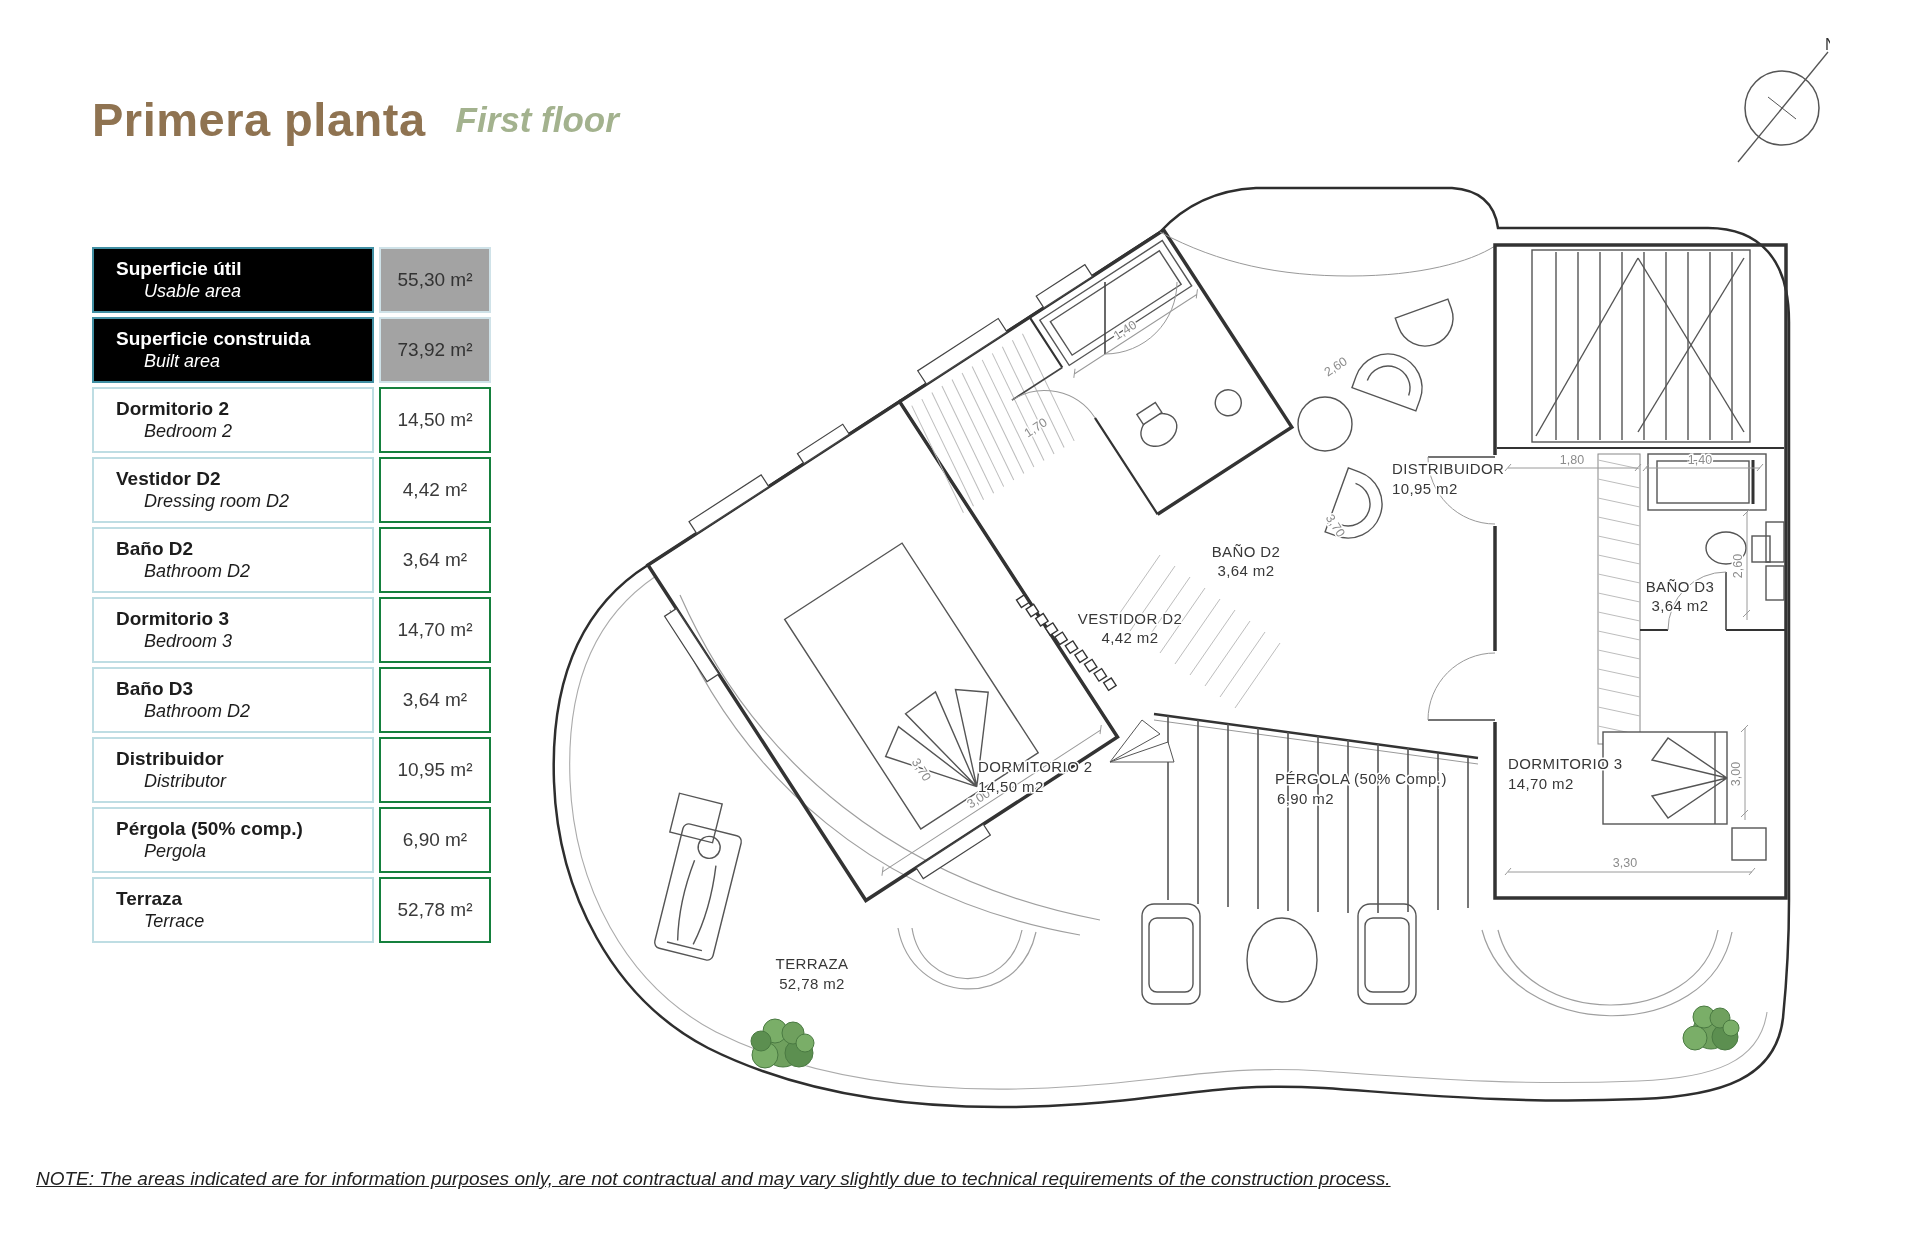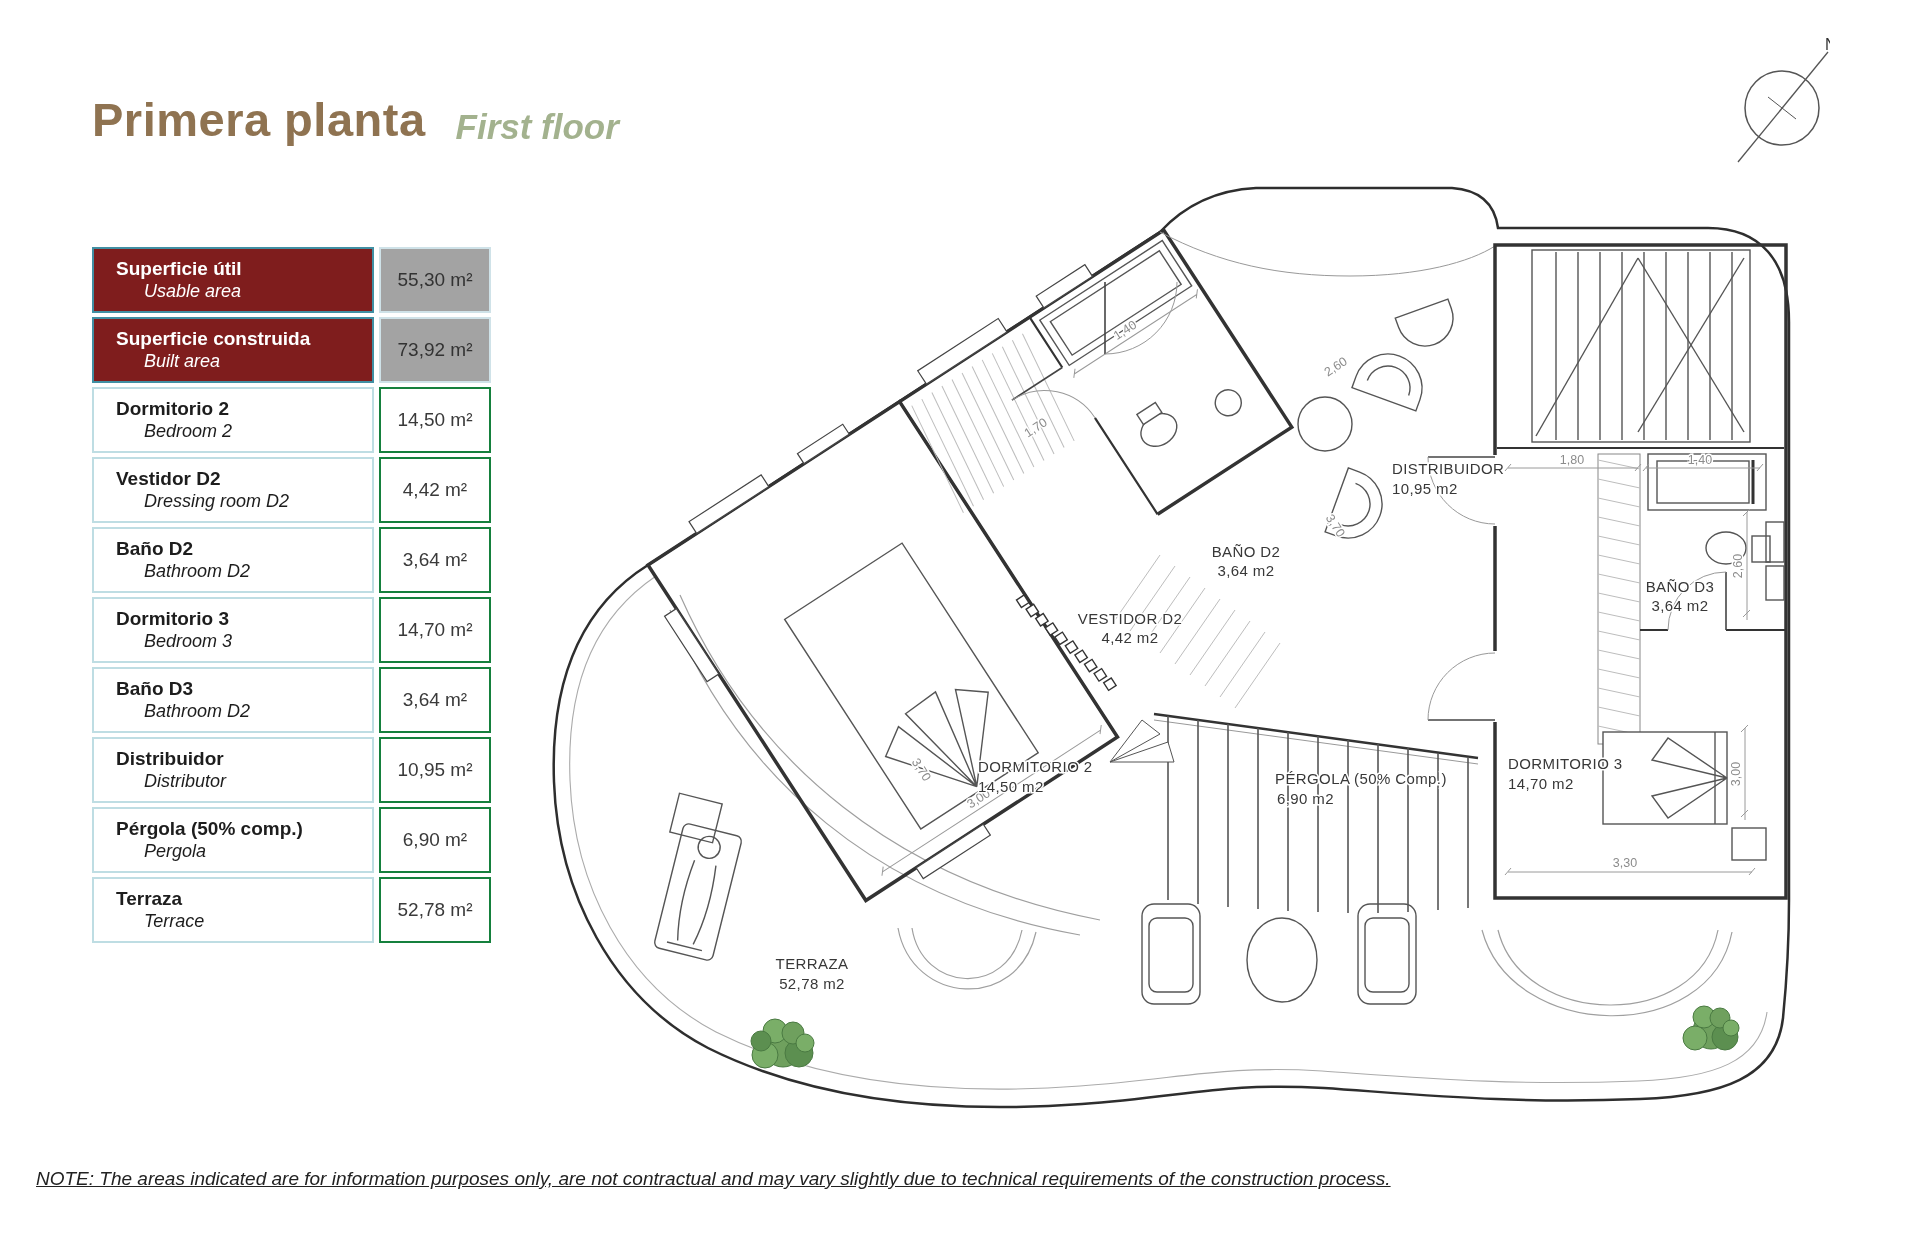--- a/index.html
+++ b/index.html
@@ -1,31 +1,31 @@
 <!DOCTYPE html>
 <html><head>
 <meta charset="utf-8">
 <style>
   html,body{margin:0;padding:0;background:#ffffff;}
   body{width:1920px;height:1248px;position:relative;overflow:hidden;
        font-family:"Liberation Sans",sans-serif;color:#1d1d1d;}
 
   
-  .title-row{position:absolute;left:92px;top:92px;display:flex;align-items:flex-end;gap:30px;}
+  .title-row{position:absolute;left:92px;top:92px;display:flex;align-items:center;gap:30px;}
   .title-es{font-size:47px;font-weight:700;color:#8F7351;letter-spacing:.5px;}
   .title-en{font-size:35px;font-weight:600;font-style:italic;color:#A3B28E;}
 
   
   .area-table{position:absolute;left:92px;top:247px;display:grid;
               grid-template-columns:282px 112px;grid-auto-rows:66px;gap:4px 5px;}
   .cell{display:flex;flex-direction:column;justify-content:center;box-sizing:border-box;}
   .cell.label{padding-left:22px;border:2px solid #BEDDE3;background:#fff;}
   .cell.value{align-items:center;border:2px solid #15803d;background:#fff;
               font-size:19px;color:#3a3a3a;}
-  .cell.teal{background:#7f1d1d;border:2px solid #418FA3;color:#fff;}
+  .cell.teal{background:#000000;border:2px solid #418FA3;color:#fff;}
   .cell.tealval{background:#a3a3a3;border:2px solid #CFE2E8;color:#333;}
   .nm{font-size:19px;font-weight:700;line-height:1.25;}
   .nm-en{font-size:18px;font-style:italic;line-height:1.2;font-weight:400;margin-left:28px;}
   .cell.teal .nm,.cell.teal .nm-en{color:#fff;}
 
   
   .plan-wrap{position:absolute;left:520px;top:20px;width:1310px;height:1110px;}
   svg text{font-family:"Liberation Sans",sans-serif;}
   .wall{stroke:#333;stroke-width:3.5;fill:none;stroke-linejoin:miter;}
   .wall2{stroke:#333;stroke-width:2.2;fill:none;}

